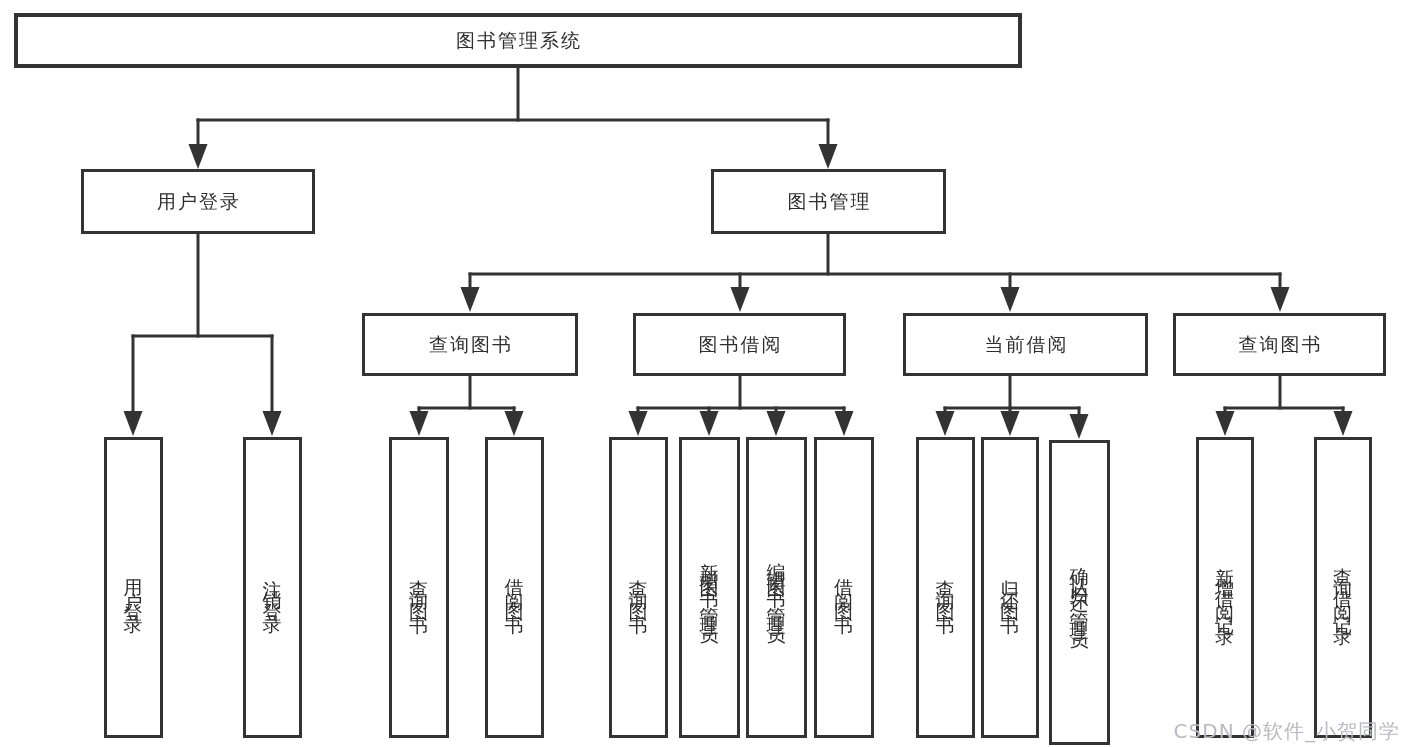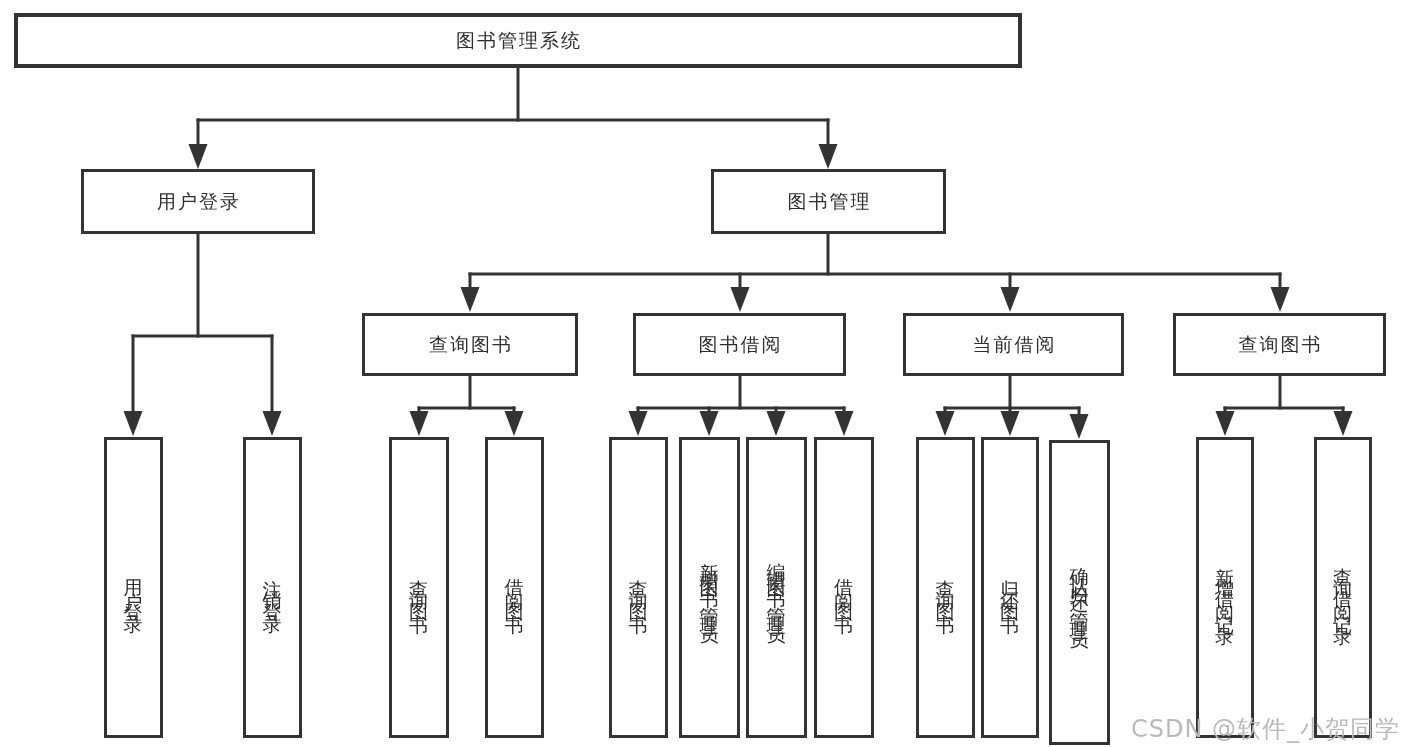--- a/index.html
+++ b/index.html
@@ -19,21 +19,21 @@
   }
   .node.top { border-width:4px; }
   .node.h .lbl { font-size:19px; letter-spacing:2px; text-indent:2px; white-space:nowrap; }
   .node.v .lbl {
     writing-mode:vertical-rl; text-orientation:mixed;
     font-size:19px; line-height:1; letter-spacing:12px;
   }
   .node.v.long .lbl { letter-spacing:9px; }
   .watermark {
     position:absolute; right:5px; bottom:2px; z-index:5;
-    font-size:24px; letter-spacing:1px; color:var(--watermark);
+    font-size:20px; letter-spacing:1px; color:var(--watermark);
     white-space:nowrap; pointer-events:none;
   }
 </style>
 </head>
 <body>
 
 <div class="canvas">
 
   <svg class="connectors" viewBox="0 0 1405 747">
 
@@ -107,21 +107,21 @@
   <div class="node h" style="left:711px;top:169px;width:235px;height:65px">
     <span class="lbl">图书管理</span>
   </div>
 
   <div class="node h" style="left:362px;top:313px;width:216px;height:63px">
     <span class="lbl">查询图书</span>
   </div>
   <div class="node h" style="left:633px;top:313px;width:213px;height:63px">
     <span class="lbl">图书借阅</span>
   </div>
-  <div class="node h" style="left:903px;top:313px;width:221px;height:63px">
+  <div class="node h" style="left:903px;top:313px;width:245px;height:63px">
     <span class="lbl">当前借阅</span>
   </div>
   <div class="node h" style="left:1173px;top:313px;width:213px;height:63px">
     <span class="lbl">查询图书</span>
   </div>
 
   <div class="node v" style="left:104px;top:437px;width:59px;height:301px">
     <span class="lbl">用户登录</span>
   </div>
   <div class="node v" style="left:243px;top:437px;width:59px;height:301px">

